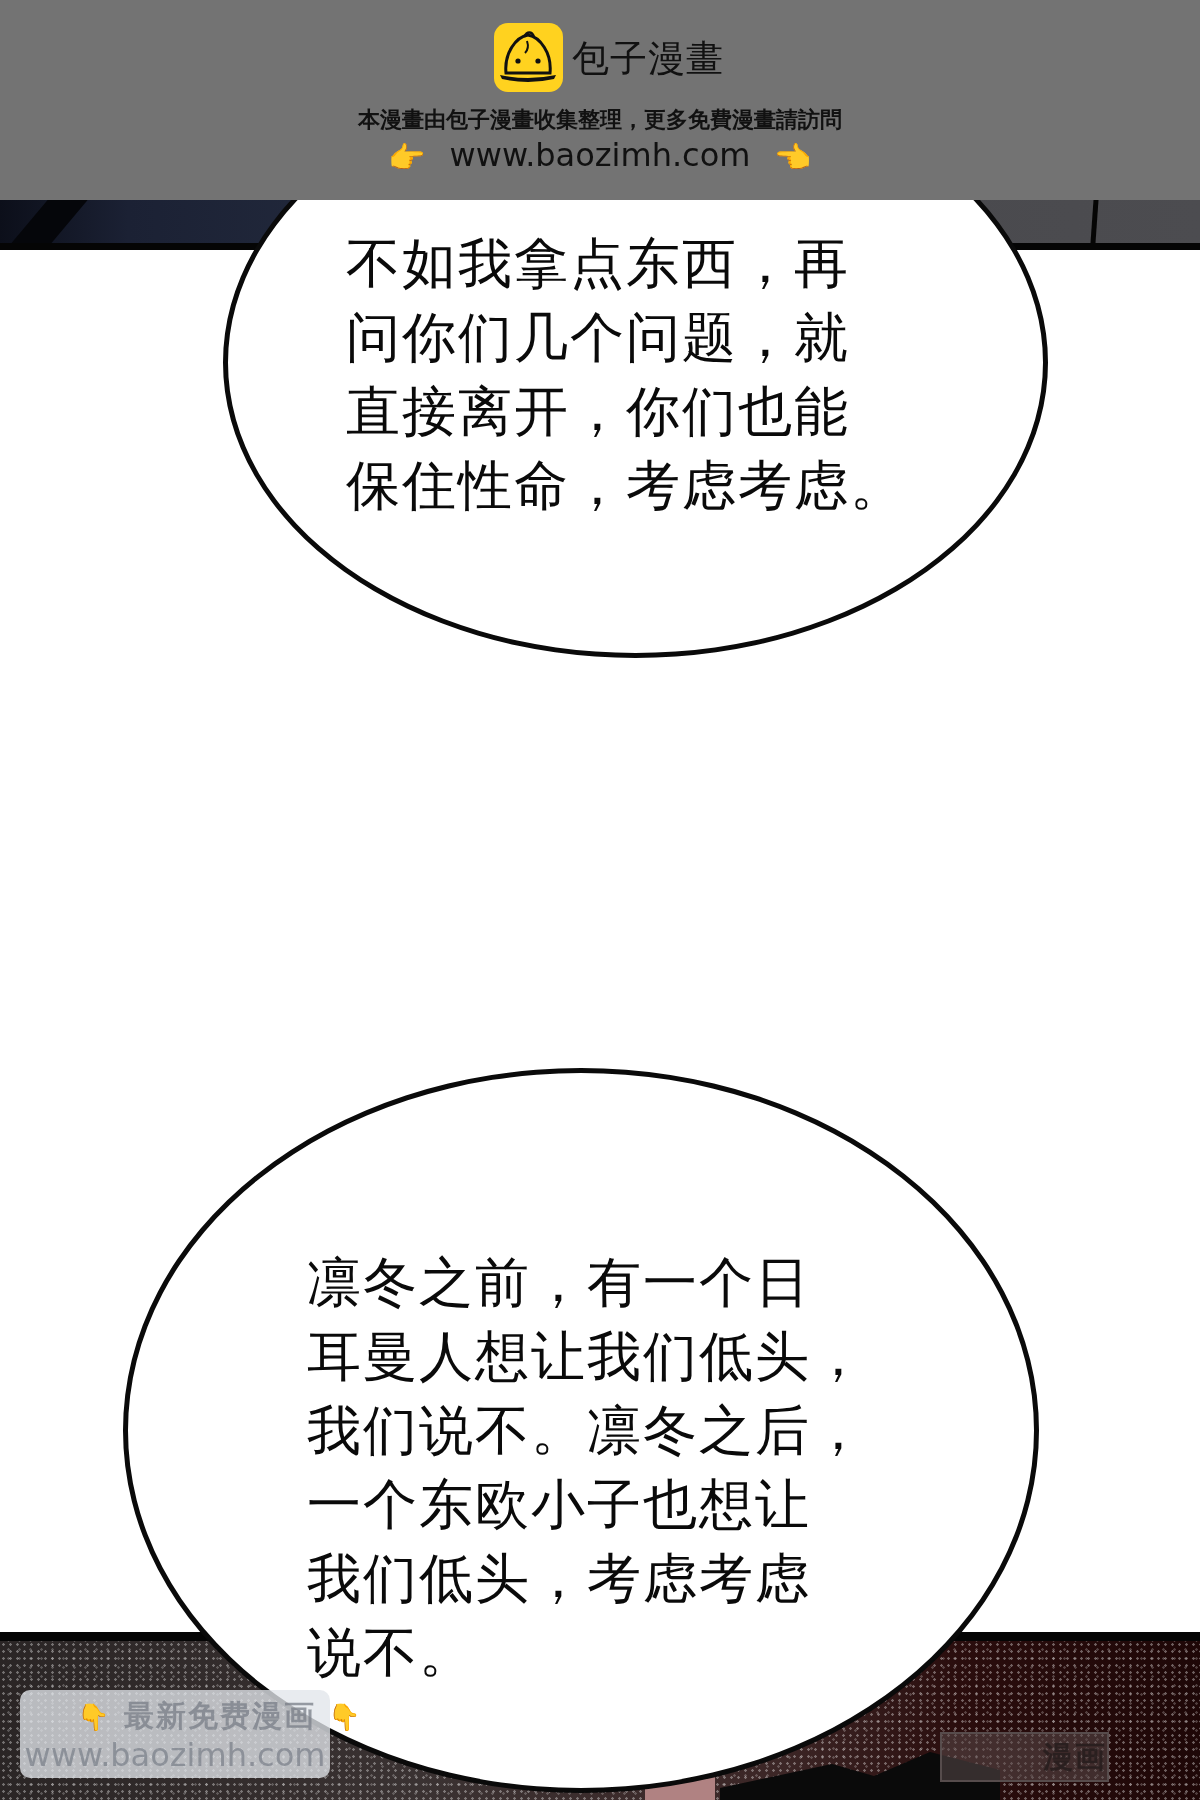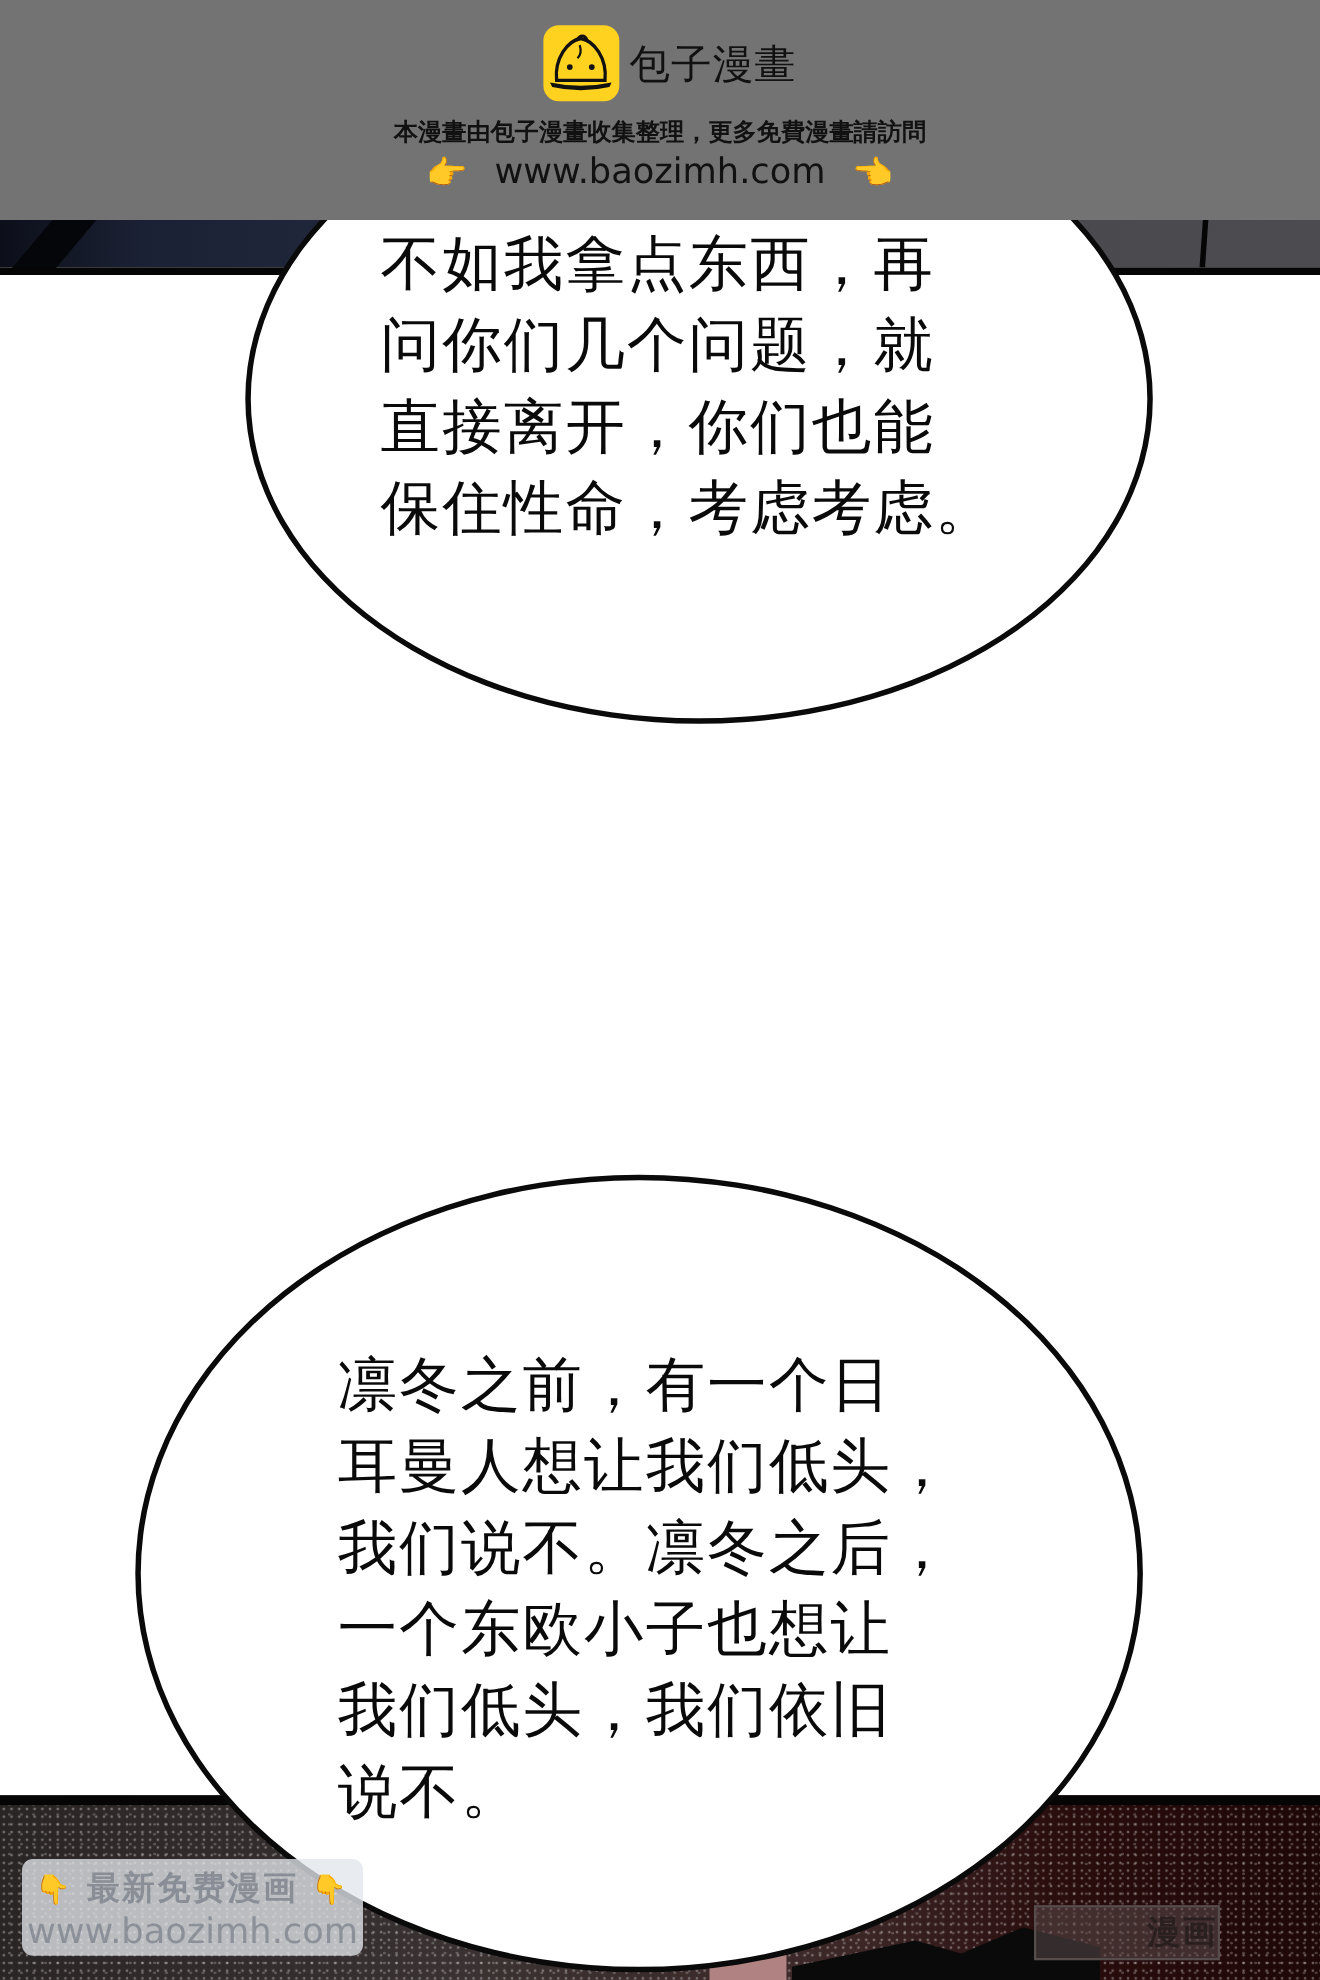--- a/index.html
+++ b/index.html
@@ -28,21 +28,21 @@
   #top-panel .slash { left:30px; top:-4px; width:40px; height:50px; background:#05060a; transform:skewX(-40deg); }
   #top-panel .right-part { left:640px; top:0; width:560px; height:43px;
     background:linear-gradient(90deg,#2d2829 0%,#332e30 45%,#4a4a4e 55%,#4c4c50 100%); }
   #top-panel .divider { left:1092px; top:0; width:5px; height:43px; background:#050505; transform:skewX(-4deg); }
   #top-panel .border { left:0; top:43px; width:1200px; height:7px; background:#050505; }
 
   
   .bubble { background:#ffffff; border:5px solid #0a0a0a; border-radius:50%; box-sizing:border-box; }
   #bubble-1 { left:223px; top:67px; width:825px; height:591px; z-index:3; }
   #bubble-2 { left:123px; top:1068px; width:916px; height:725px; z-index:3; }
-  .bubble-text { font-size:54px; line-height:74px; color:#0a0a0a; white-space:pre; z-index:4; letter-spacing:2px; }
+  .bubble-text { font-size:54px; line-height:74px; color:#0a0a0a; white-space:pre; z-index:4; letter-spacing:2px;margin-top:24px; }
   #bubble-1-text { left:346px; top:203px; }
   #bubble-2-text { left:307px; top:1222px; }
 
   
   #bottom-panel { left:0; top:1632px; width:1200px; height:168px; z-index:2; overflow:hidden;
     background:linear-gradient(90deg,#2a2525 0%,#3a3232 35%,#3c2626 65%,#2a0d0d 80%,#1e0707 100%); }
   #bottom-panel .border { left:0; top:0; width:1200px; height:9px; background:#050505; }
   #bottom-panel .speckle { left:0; top:9px; width:1200px; height:160px;
     background-image:
       radial-gradient(circle, rgba(255,255,255,0.35) 1px, transparent 1.5px),
@@ -52,21 +52,21 @@
     background:#0a0a0a; clip-path:polygon(0 60%,40% 20%,55% 40%,75% 0,100% 30%,100% 100%,0 100%); }
   #bottom-panel .skin { left:645px; top:128px; width:70px; height:40px; background:#b08282; }
 
   #stamp { left:940px; top:1732px; width:165px; height:46px; z-index:4;
     border:2px solid rgba(90,80,80,0.9); background:rgba(90,75,75,0.55);
     color:rgba(40,30,30,0.9); font-size:30px; font-weight:bold; text-align:right; line-height:46px; letter-spacing:2px; }
 
   
   #watermark { left:20px; top:1690px; width:310px; height:88px; z-index:6;
     background:rgba(225,230,235,0.78); border-radius:10px; }
-  #watermark .wm-top { left:0; top:6px; width:310px; text-align:center; font-size:30px; font-weight:bold; color:rgba(120,125,135,0.75); letter-spacing:2px; }
+  #watermark .wm-top { left:0; top:6px; width:310px; text-align:center; font-size:30px; font-weight:bold; color:rgba(120,125,135,0.75); letter-spacing:2px;padding-left:45px; }
   #watermark .wm-url { left:0; top:46px; width:310px; text-align:center; font-size:32px; color:rgba(120,125,135,0.7); }
   #watermark .wm-hand { font-size:26px; color:#f2b01e; }
 </style>
 </head>
 <body>
 
 <div id="header" class="abs">
   <div id="logo-box" class="abs">
     <svg width="69" height="69" viewBox="0 0 69 69">
       <path d="M12 50 C10 30 22 14 34 12 C46 14 58 30 56 50 Z" fill="#ffd21f" stroke="#111" stroke-width="3"></path>
@@ -105,21 +105,21 @@
   <div class="abs speckle"></div>
   <div class="abs skin"></div>
   <div class="abs figure"></div>
 </div>
 
 <div id="bubble-2" class="abs bubble"></div>
 <div id="bubble-2-text" class="abs bubble-text">凛冬之前，有一个日
 耳曼人想让我们低头，
 我们说不。凛冬之后，
 一个东欧小子也想让
-我们低头，我们依旧
+我们低头，考虑考虑
 说不。</div>
 
 <div id="stamp" class="abs">漫画</div>
 
 <div id="watermark" class="abs">
   <div class="abs wm-top">
     <span class="wm-hand">👇</span>
     <span>最新免费漫画</span>
     <span class="wm-hand">👇</span>
   </div>

